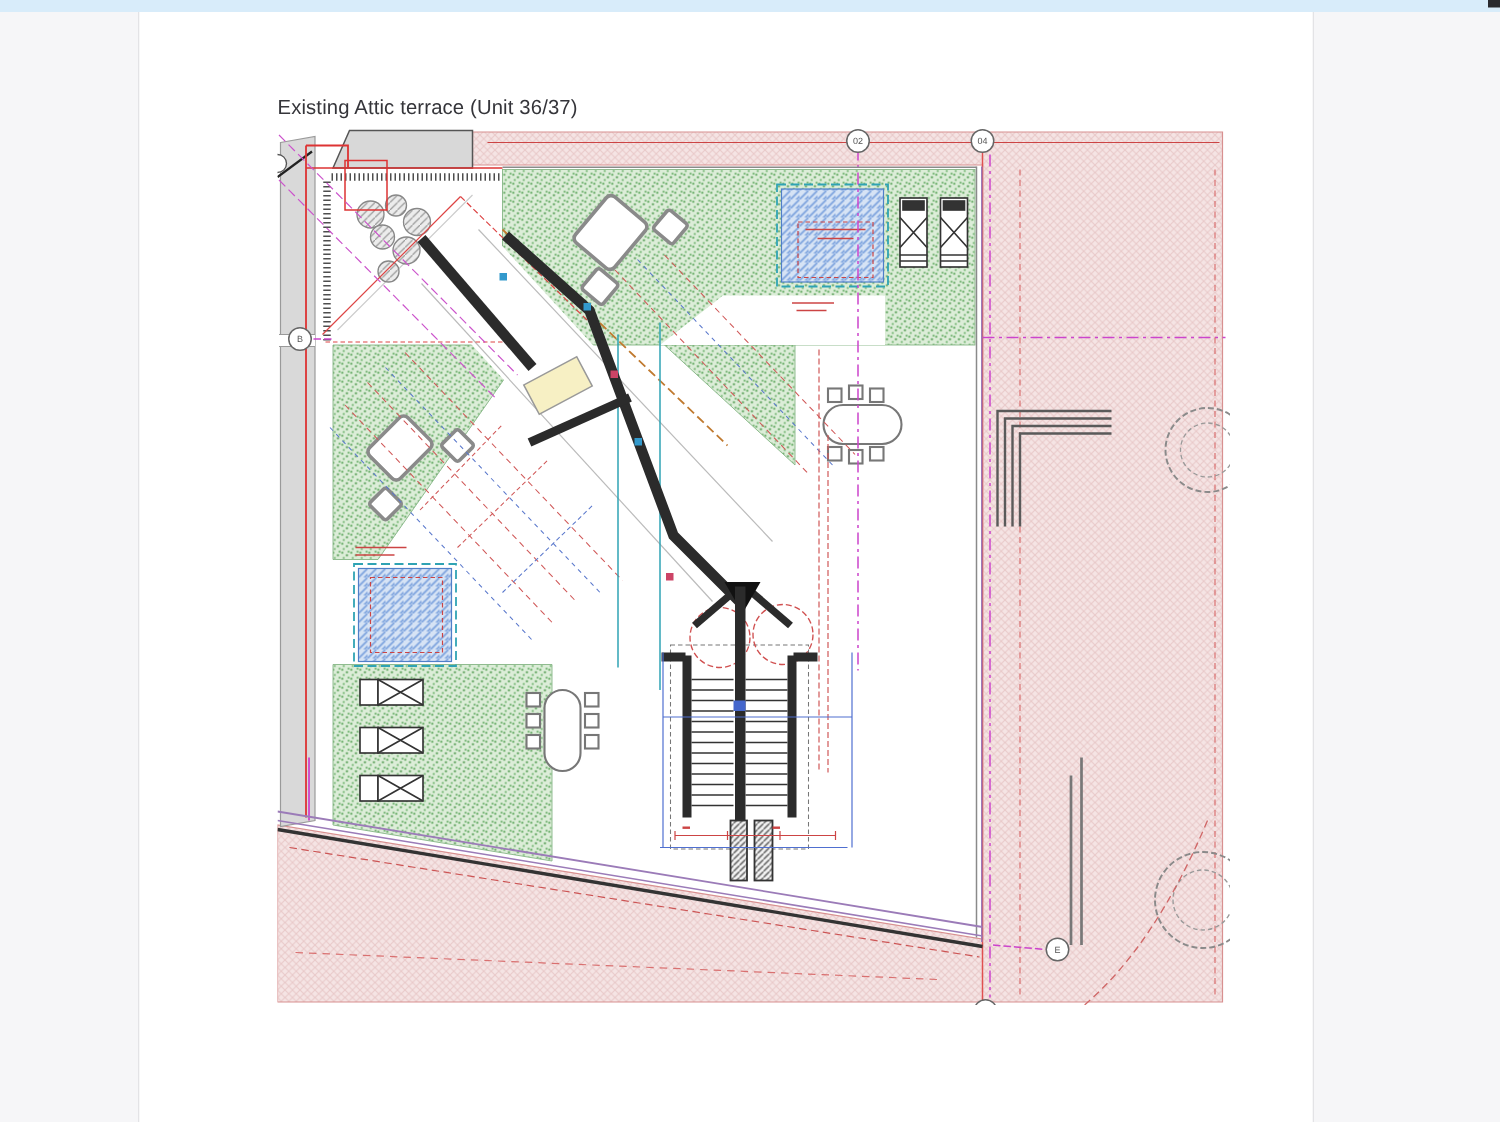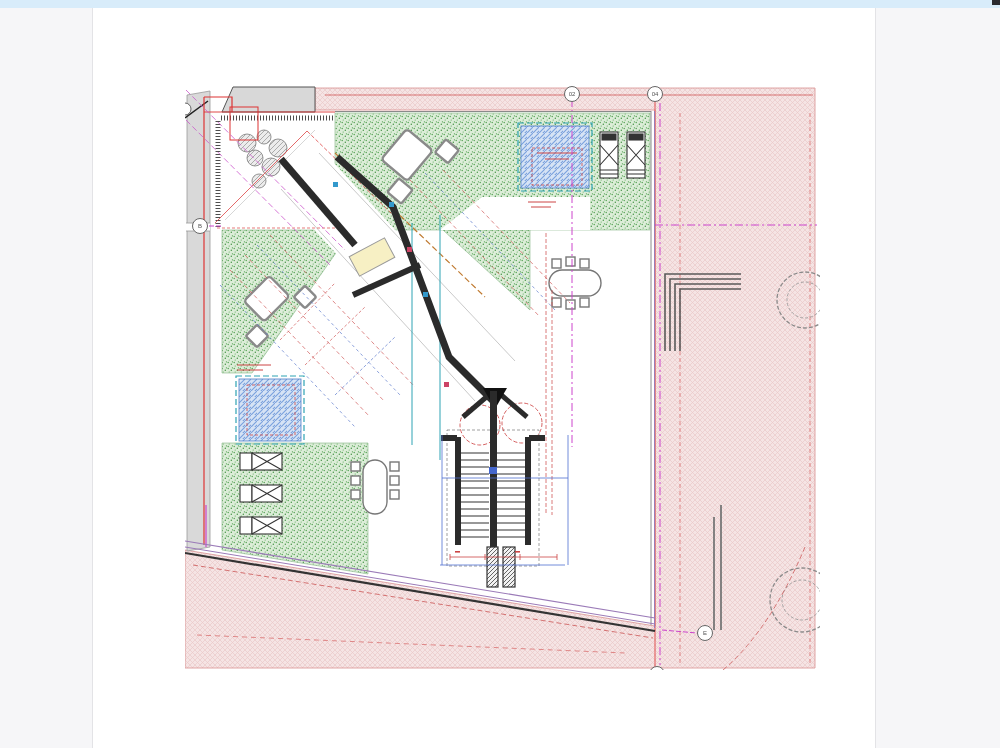--- a/index.html
+++ b/index.html
@@ -15,20 +15,21 @@
 </style>
 </head>
 <body>
 <div id="screen">
 
   <div class="topbar"></div>
   <div class="corner-notch"></div>
   <div class="side-panel left-panel"></div>
   <div class="side-panel right-panel"></div>
   <div class="page"></div>
+  <div class="doc-title">Existing Attic terrace (Unit 36/37)</div>
 
   <svg class="drawing" viewBox="0 0 635 585" width="635" height="585" xmlns="http://www.w3.org/2000/svg">
     <defs>
       <pattern id="pinkX" width="5" height="5" patternUnits="userSpaceOnUse">
         <rect width="5" height="5" fill="#f5e4e4"></rect>
         <path d="M0 5L5 0M0 0L5 5" stroke="#e9c9c9" stroke-width="0.7"></path>
       </pattern>
       <pattern id="greendots" width="6" height="6" patternUnits="userSpaceOnUse">
         <rect width="6" height="6" fill="#dcedd8"></rect>
         <circle cx="1.2" cy="1.5" r="0.7" fill="#4a9c4a"></circle>

